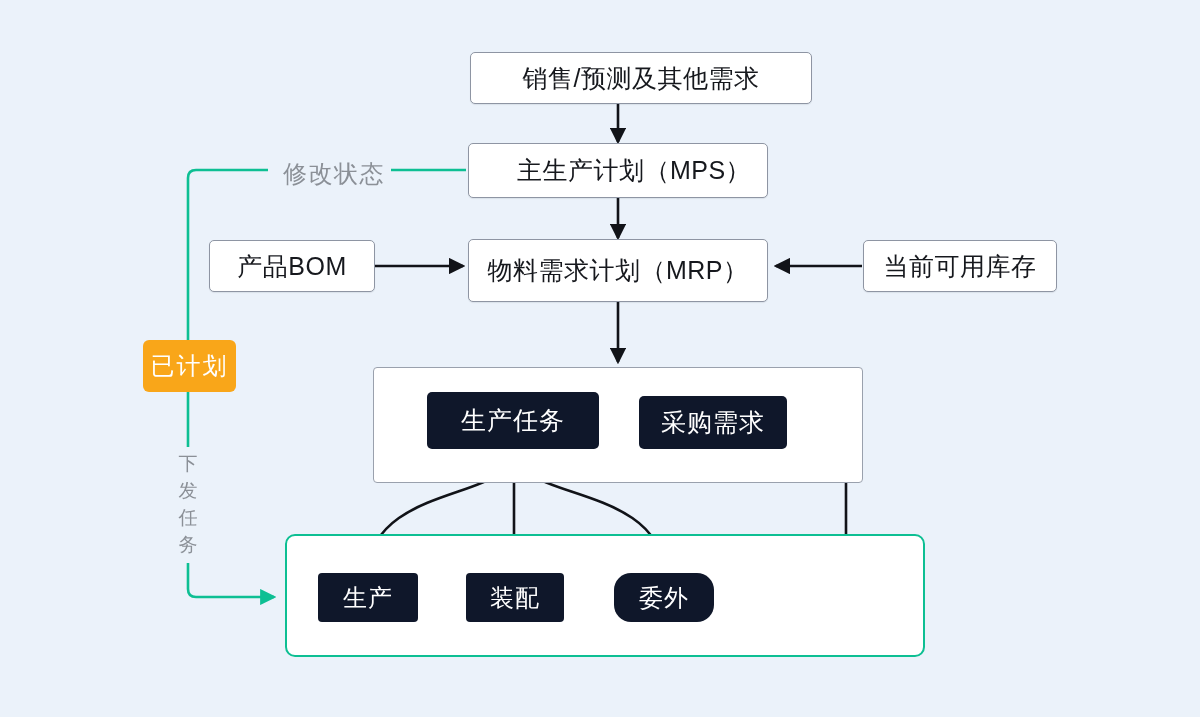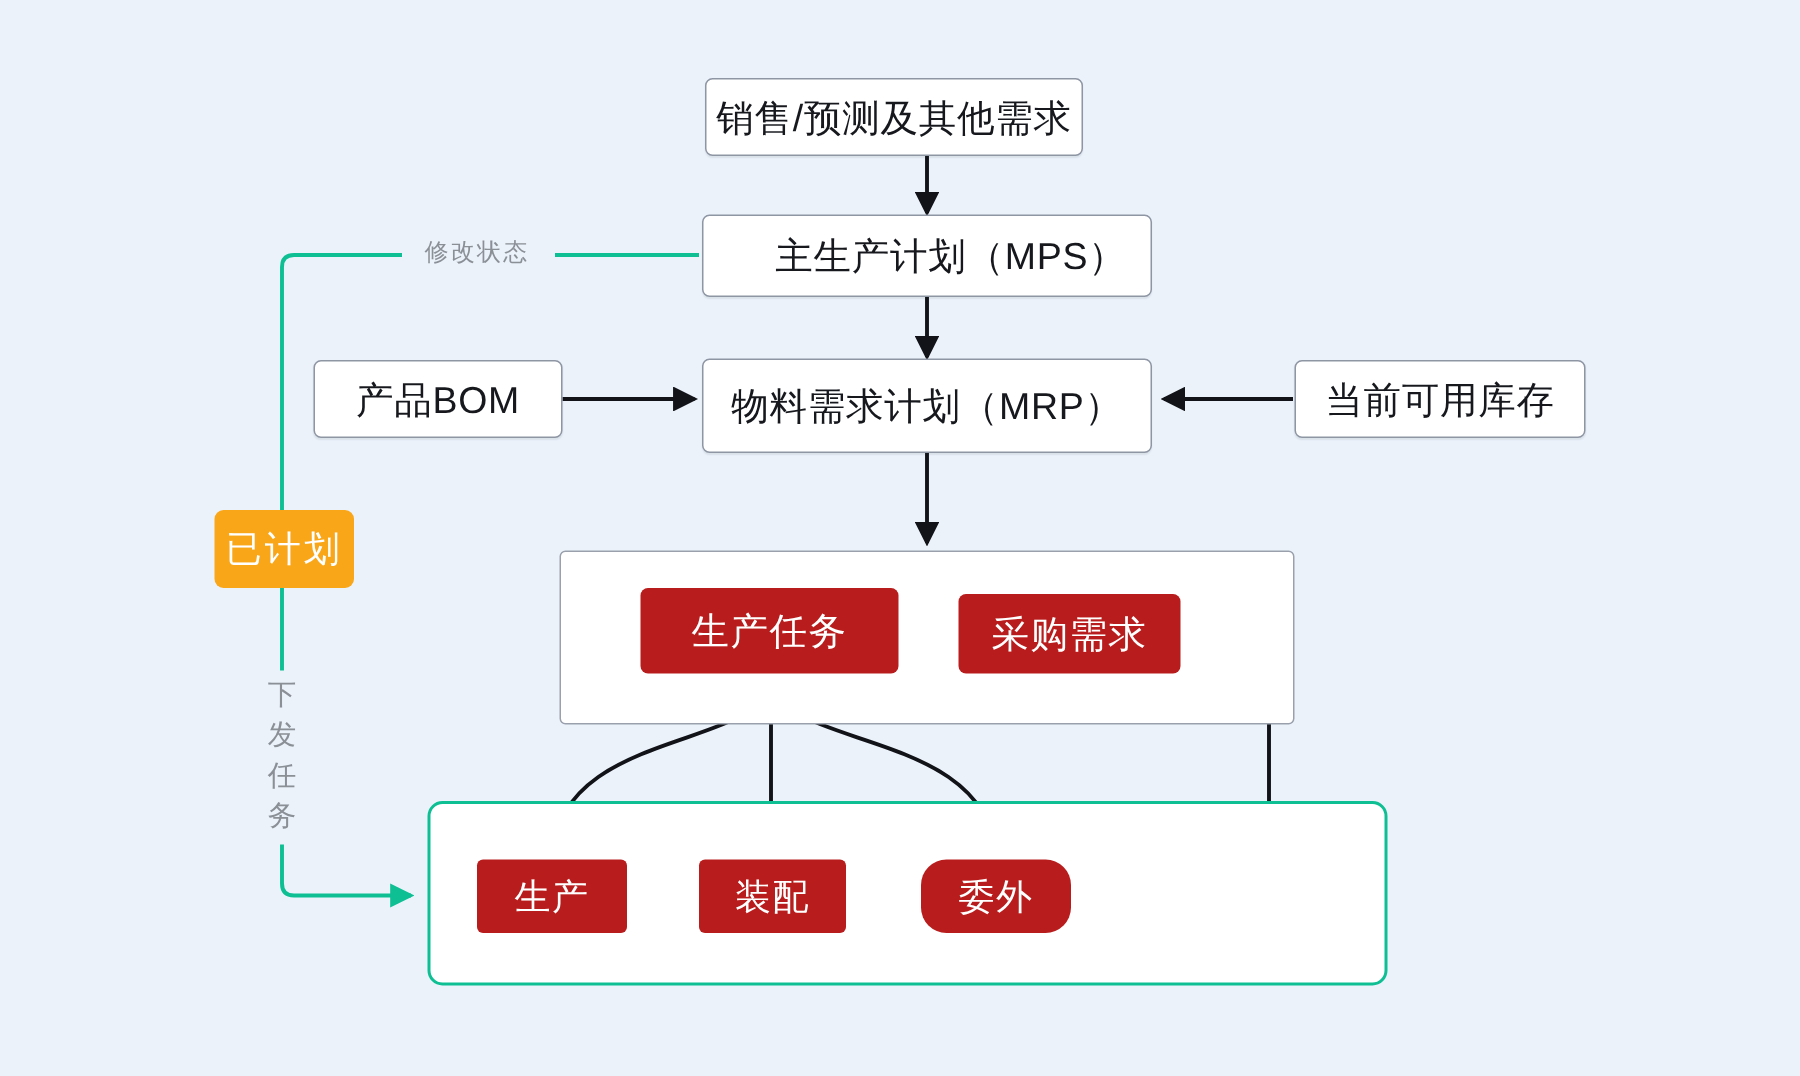--- a/index.html
+++ b/index.html
@@ -38,21 +38,21 @@
     background: #ffffff;
     border: 1.6px solid #8e95a3;
     border-radius: 5px;
     color: #16181d;
     font-size: 25px;
     letter-spacing: 0.5px;
     box-shadow: 0 1px 1px rgba(40,50,70,0.09);
   }
   
   .box-green {
-    background: #b91c1c;
+    background: #0f172a;
     border-radius: 5px;
     color: #ffffff;
     font-size: 25px;
     letter-spacing: 1px;
   }
   .box-green.small {
     font-size: 24px;
     border-radius: 4px;
   }
   
@@ -75,21 +75,21 @@
     position: absolute;
     box-sizing: border-box;
     background: #ffffff;
     border: 2.4px solid #0dbf93;
     border-radius: 10px;
   }
   
   .edge-label {
     position: absolute;
     color: #8b9097;
-    font-size: 16px;
+    font-size: 24px;
     letter-spacing: 1.5px;
     white-space: nowrap;
     background: #ebf2fa;
     padding: 0 6px;
   }
   .edge-label-vert {
     position: absolute;
     color: #8b9097;
     font-size: 19px;
     line-height: 1.42;
@@ -140,21 +140,21 @@
       <path d="M 466 170 L 370 170"></path>
       <path d="M 268 170 L 196 170 Q 188 170 188 178 L 188 448"></path>
       <path d="M 188 548 L 188 589 Q 188 597 196 597 L 274 597" marker-end="url(#arrowGreen)"></path>
     </g>
   </svg>
 
   <div class="group-gray" style="left:373px; top:367px; width:490px; height:116px;"></div>
 
   <div class="group-green" style="left:285px; top:534px; width:640px; height:123px;"></div>
 
-  <div class="node box-plain" style="left:470px; top:52px; width:252px; height:52px;">
+  <div class="node box-plain" style="left:470px; top:52px; width:342px; height:52px;">
     <span>销售/预测及其他需求</span>
   </div>
 
   <div class="node box-plain" style="left:468px; top:143px; width:300px; height:55px;padding-left:32px;">
     <span>主生产计划（MPS）</span>
   </div>
 
   <div class="node box-plain" style="left:209px; top:240px; width:166px; height:52px;">
     <span>产品BOM</span>
   </div>

